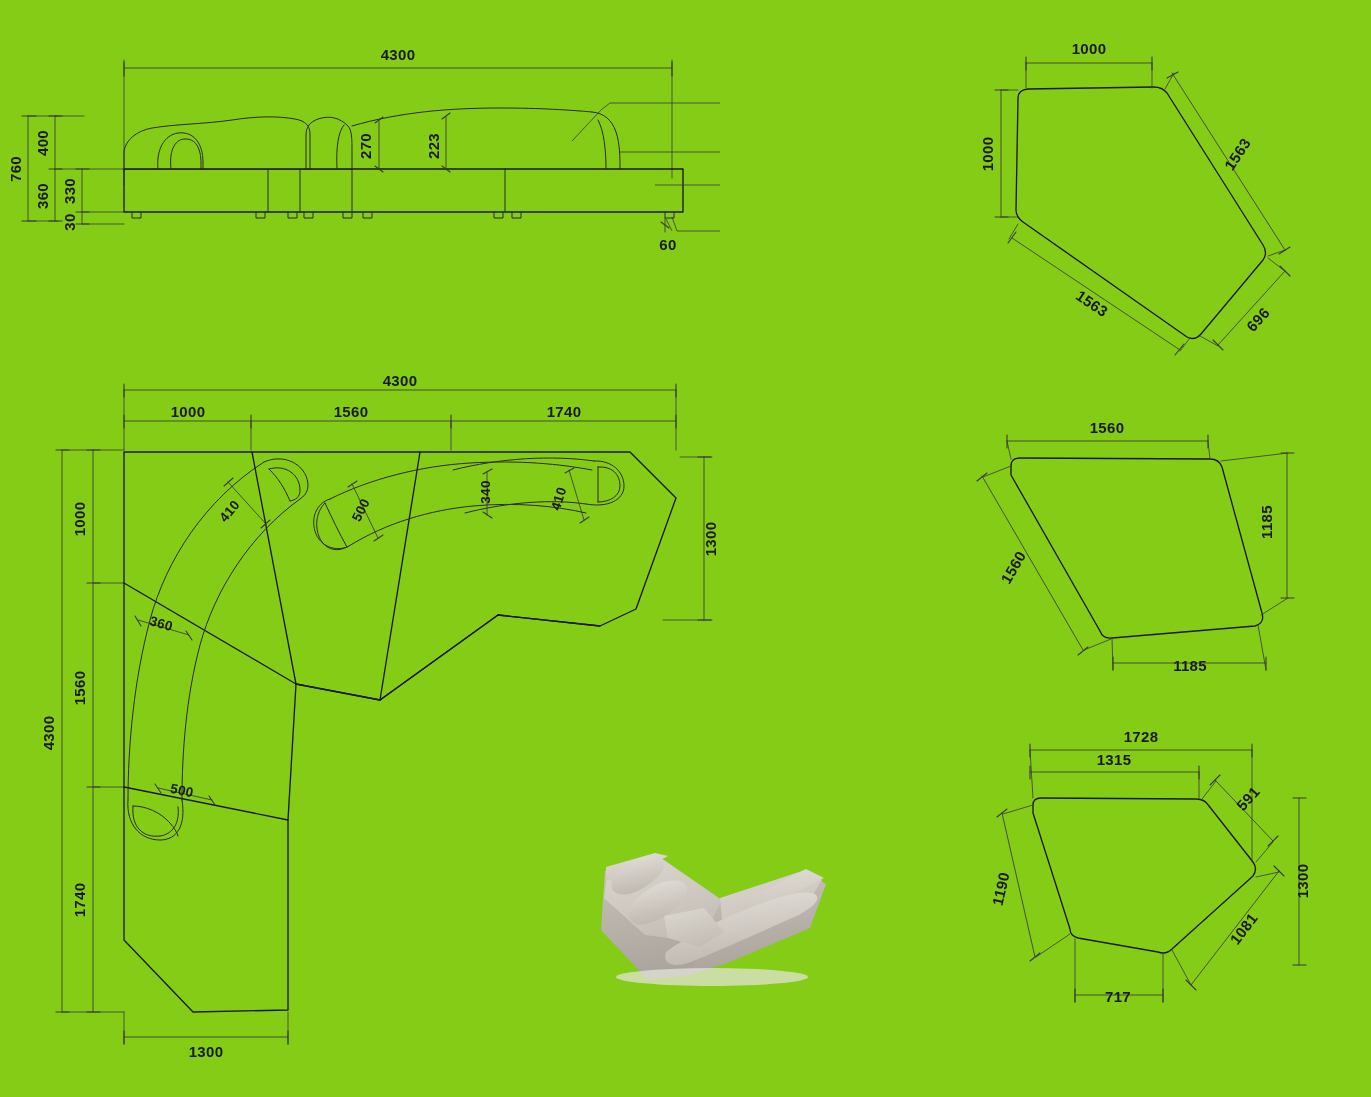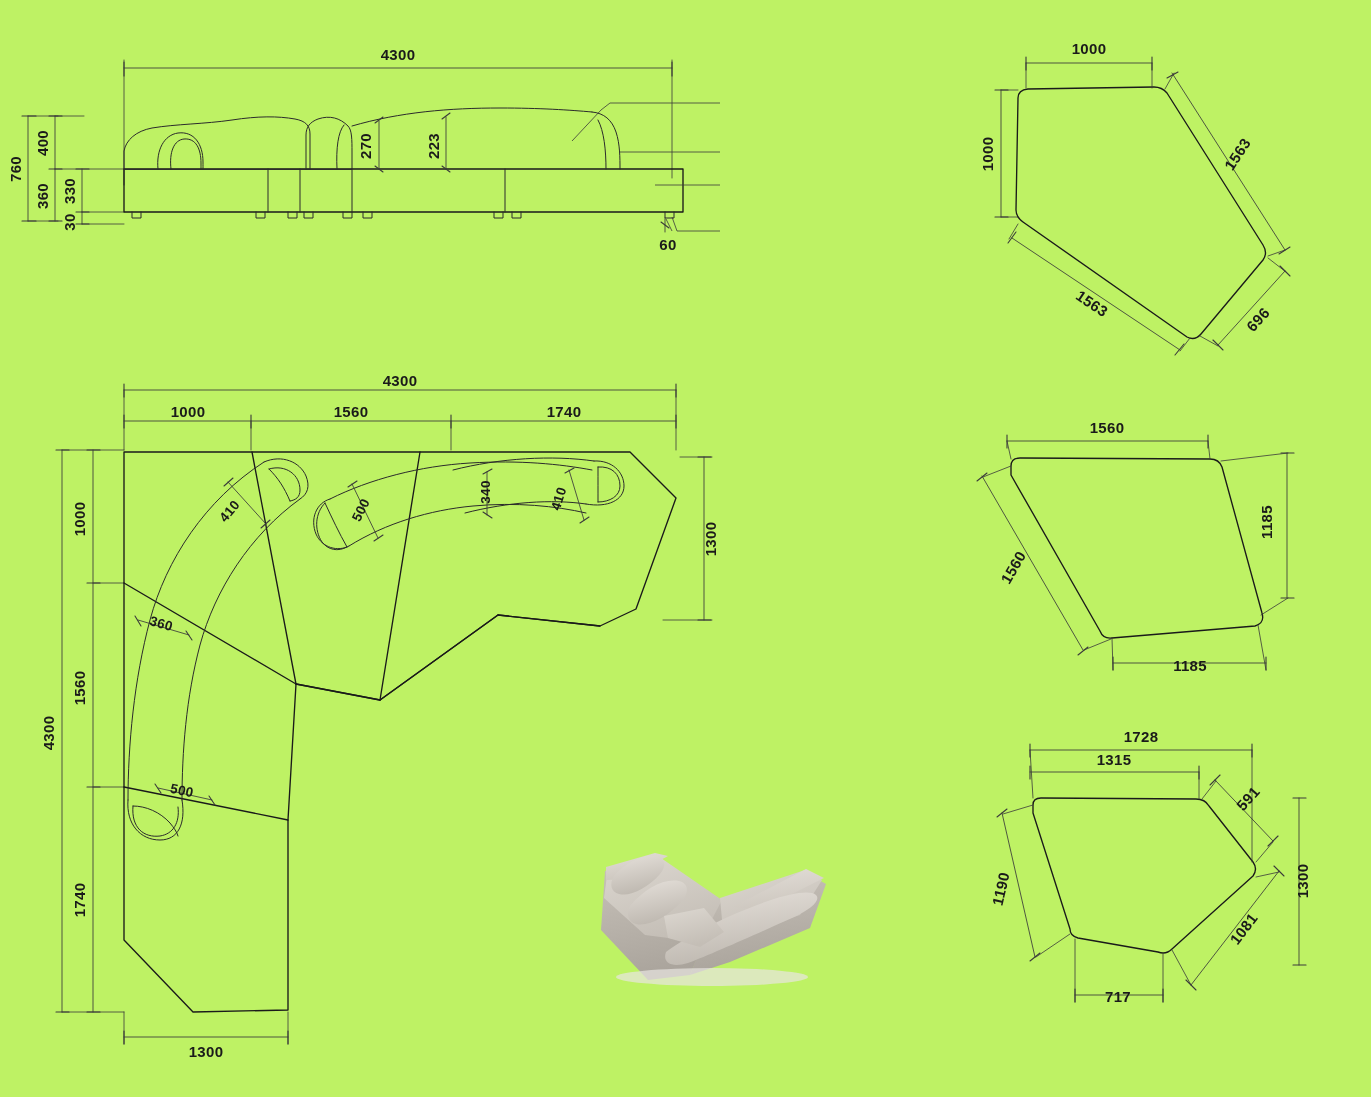--- a/index.html
+++ b/index.html
@@ -8,21 +8,21 @@
     padding: 0;
     background: #ffffff;
   }
   body {
     font-family: "Liberation Sans", sans-serif;
   }
   #sheet {
     position: relative;
     width: 1371px;
     height: 1097px;
-    background: #bef264;
+    background: #84cc16;
     overflow: hidden;
   }
   #sheet svg {
     position: absolute;
     top: 0;
     left: 0;
     width: 1371px;
     height: 1097px;
   }
   .dimtext {

